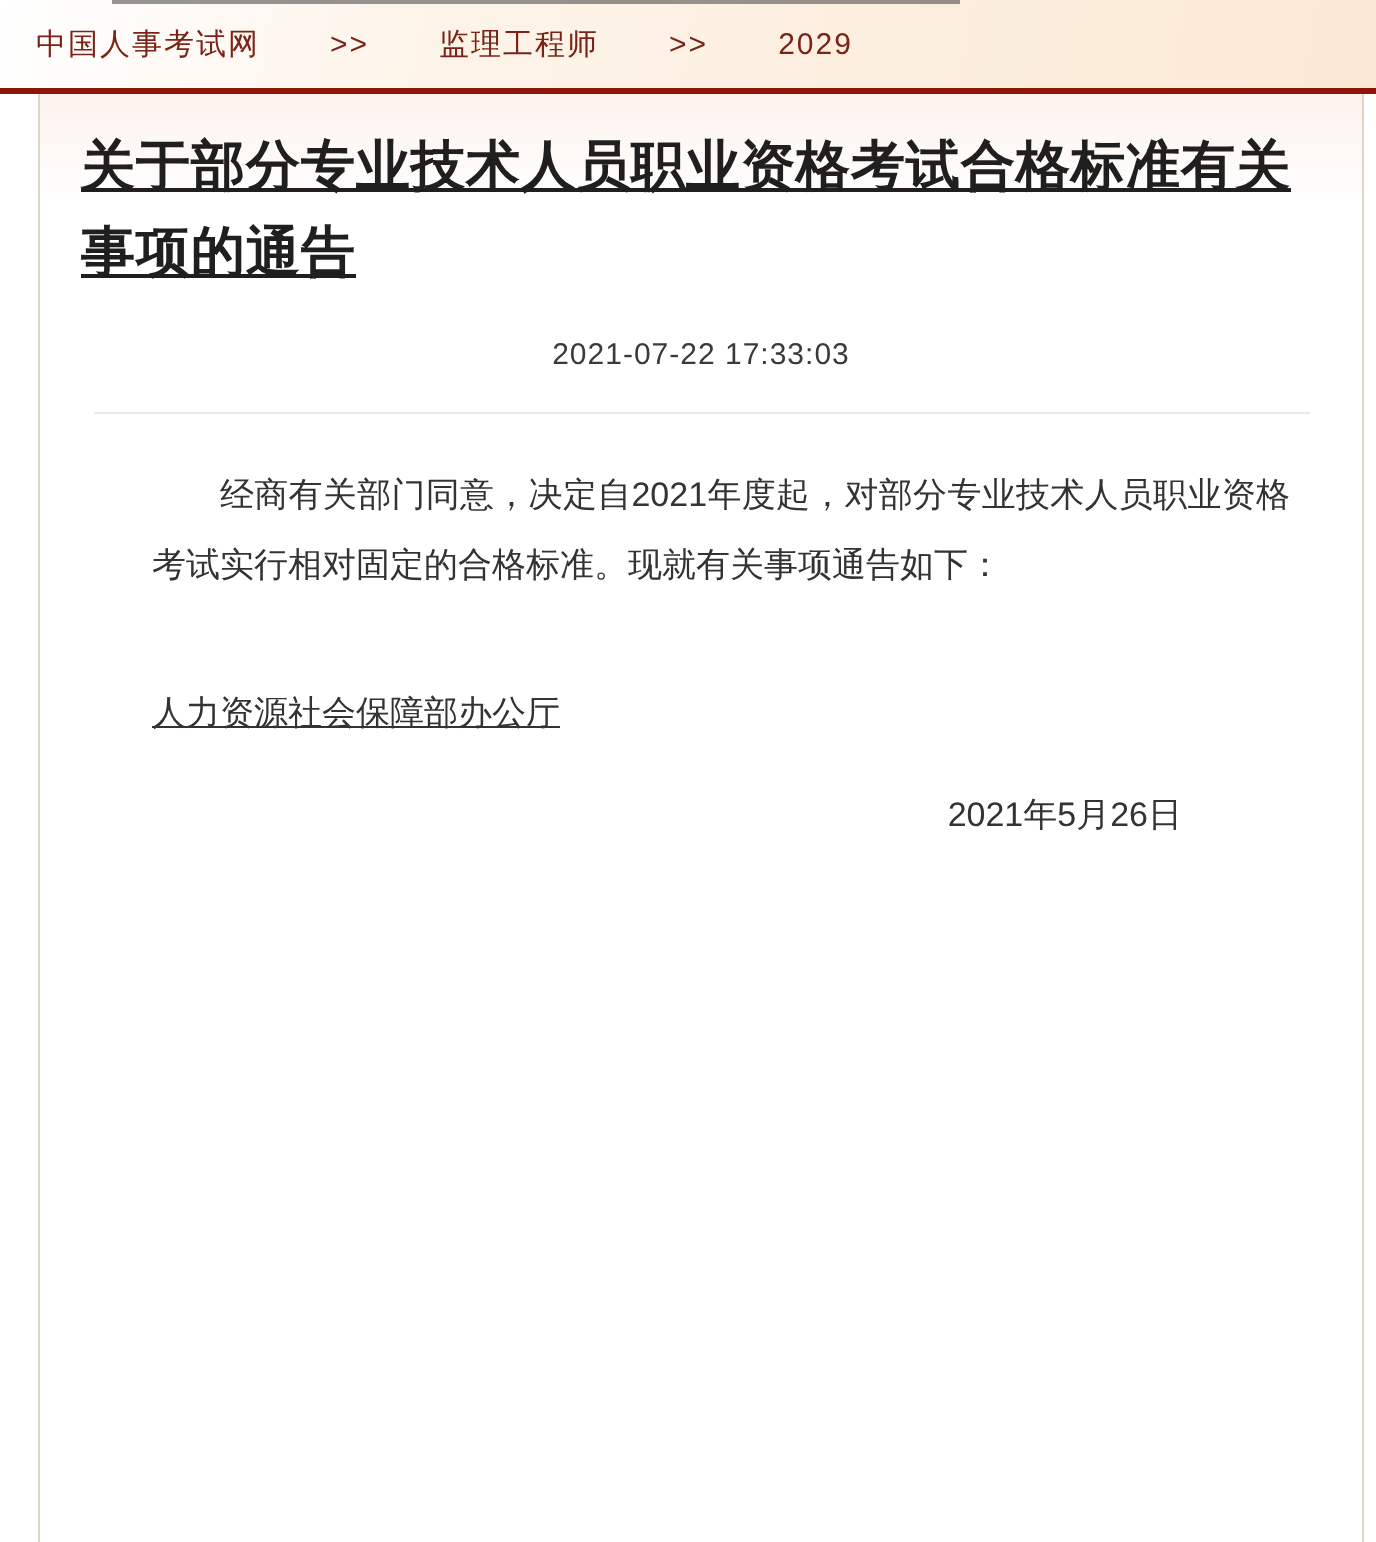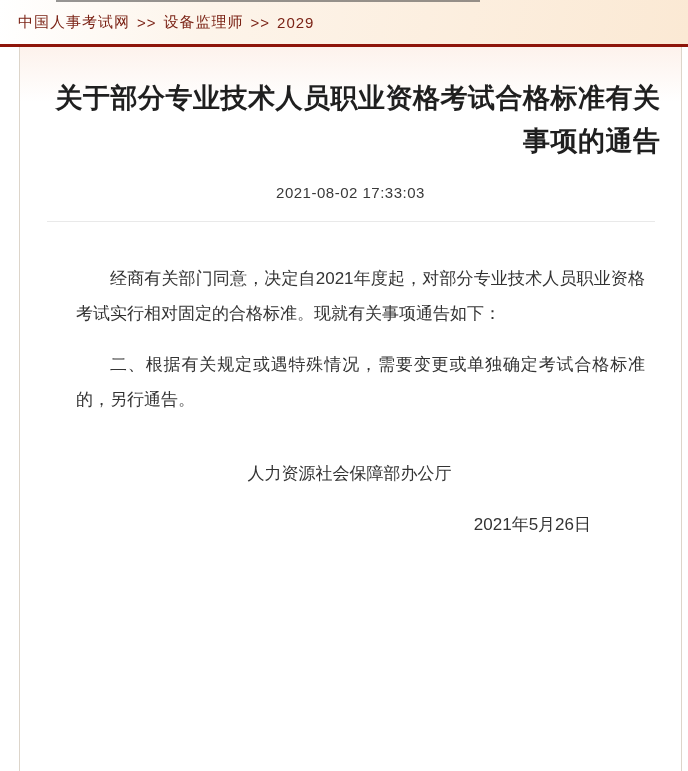--- a/index.html
+++ b/index.html
@@ -21,20 +21,21 @@
     opacity: 0.55;
   }
 
   .crumb-bar {
     height: 44px;
     display: flex;
     align-items: center;
     padding: 16px 18px;
     box-sizing: border-box;
     background: linear-gradient(100deg, #ffffff 0%, #fdf4ea 30%, #fbe9d4 100%);
+    gap: 28px;
   }
   .crumb-bar span {
     color: #7b2316;
     font-size: 15px;
     letter-spacing: 1px;
     white-space: pre;
   }
   .crumb-link { cursor: pointer; }
   .crumb-sep { padding: 0 7px; }
 
@@ -46,28 +47,29 @@
     border-left: 1px solid #ddd5ca;
     border-right: 1px solid #ddd5ca;
     background: linear-gradient(to bottom, #fdf2ec 0, #ffffff 55px);
     min-height: 724px;
     box-sizing: border-box;
     padding-bottom: 26px;
   }
 
   .title {
     margin: 0 auto;
-    padding-top: 30px;
+    padding-top: 15px;
     max-width: 620px;
-    text-align: right;
+    text-align: left;
     font-size: 27px;
     line-height: 1.58;
     letter-spacing: 0.5px;
     color: #1f1f1f;
     font-weight: 700;
+    text-decoration: underline;
   }
 
   .pub-time {
     margin-top: 22px;
     text-align: center;
     font-size: 15px;
     letter-spacing: 0.5px;
     color: #3a3a3a;
   }
 
@@ -78,73 +80,73 @@
     height: 0;
   }
 
   .article {
     padding: 24px 36px 0 56px;
     font-size: 17px;
     color: #333333;
     text-align: justify;
   }
   .article p {
-    margin: 16px 0 10px 0;
+    margin: 0 0 10px 0;
     line-height: 2.05;
     text-indent: 2em;
   }
 
   .hl-box {
     border: 3px solid #d0342c;
     padding: 2px 4px 3px 4px;
     margin-left: -2px;
   }
 
   .signature {
     margin-top: 44px;
-    text-align: center;
+    text-align: left;
     padding-right: 22px;
     font-size: 17px;
     color: #333333;
+    text-decoration: underline;
   }
   .sign-date {
     margin-top: 28px;
     text-align: right;
     padding-right: 54px;
     font-size: 17px;
     color: #333333;
   }
 </style>
 </head>
 <body>
 
 <div class="page">
 
   <div class="top-edge-line"></div>
 
   <div class="crumb-bar">
     <span class="crumb-link">中国人事考试网</span>
     <span class="crumb-sep">&gt;&gt;</span>
-    <span class="crumb-link">设备监理师</span>
+    <span class="crumb-link">监理工程师</span>
     <span class="crumb-sep">&gt;&gt;</span>
     <span class="crumb-link">2029</span>
   </div>
 
   <div class="red-rule"></div>
 
   <div class="sheet">
 
     <h1 class="title">关于部分专业技术人员职业资格考试合格标准有关事项的通告</h1>
 
-    <div class="pub-time">2021-08-02 17:33:03</div>
+    <div class="pub-time">2021-07-22 17:33:03</div>
 
     <div class="thin-rule"></div>
 
     <div class="article">
       <p>经商有关部门同意，决定自2021年度起，对部分专业技术人员职业资格考试实行相对固定的合格标准。现就有关事项通告如下：</p>
-      <p>二、根据有关规定或遇特殊情况，需要变更或单独确定考试合格标准的，另行通告。</p>
 
       <div class="signature">人力资源社会保障部办公厅</div>
       <div class="sign-date">2021年5月26日</div>
     </div>
 
   </div>
 </div>
 
 </body></html>

